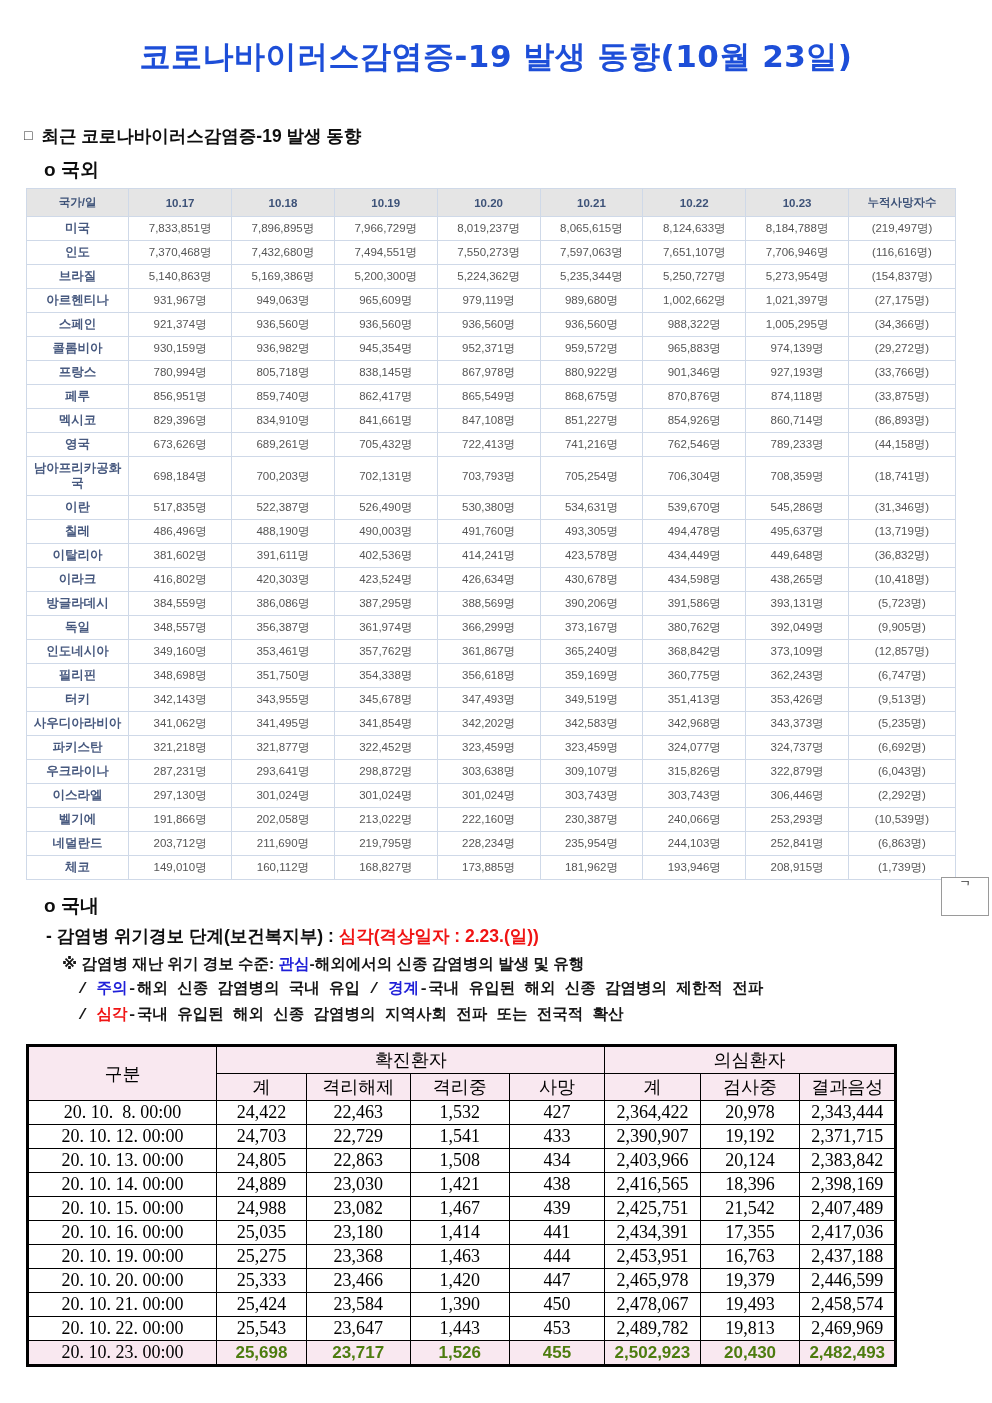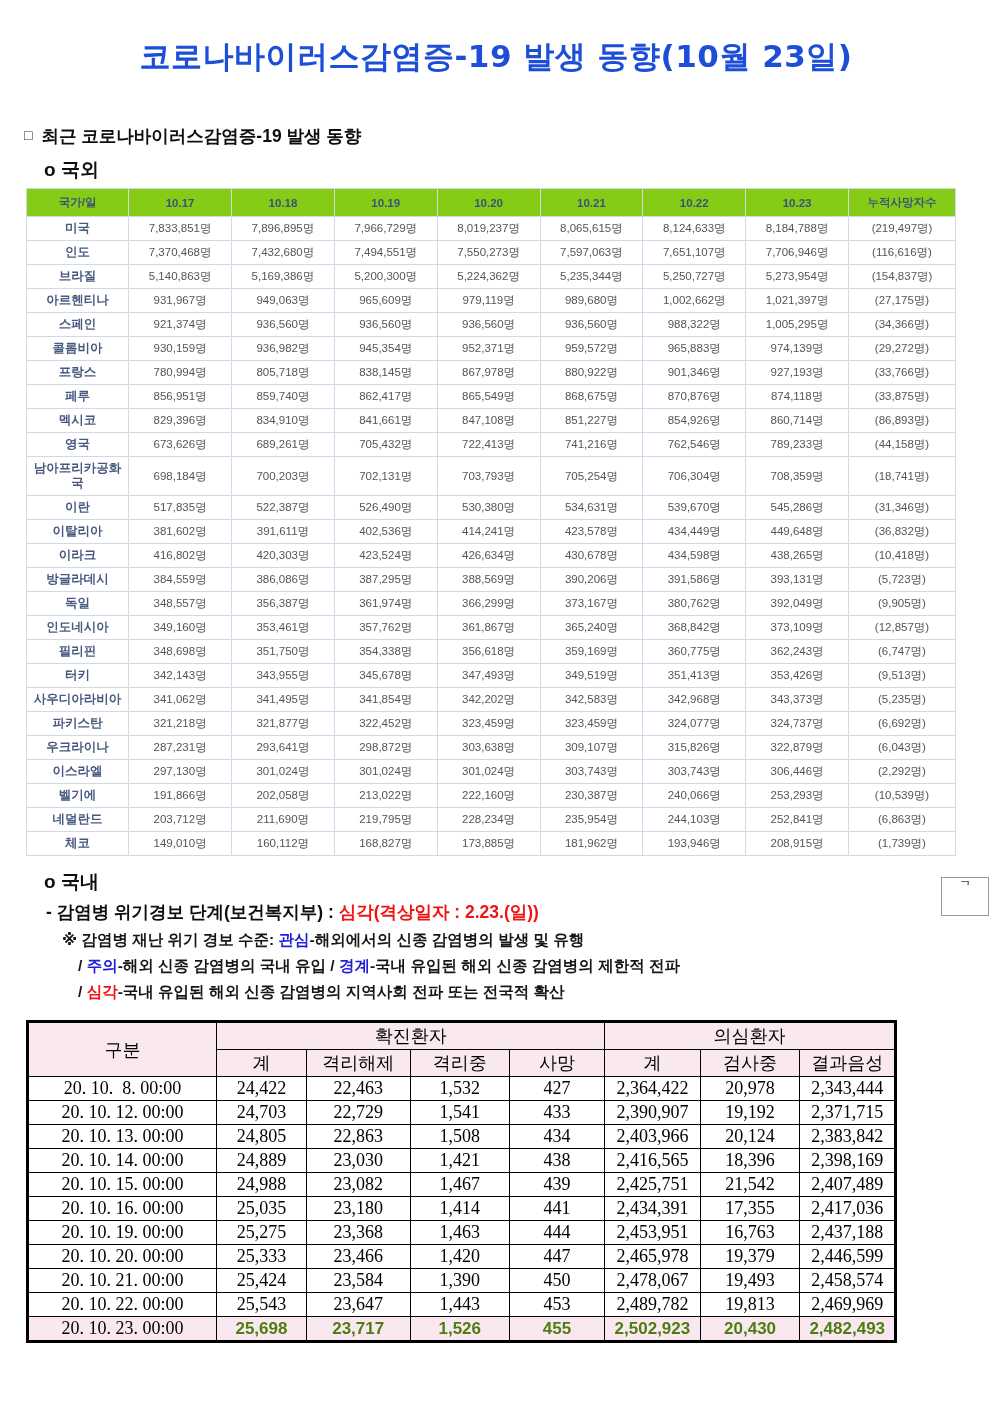--- a/index.html
+++ b/index.html
@@ -21,41 +21,41 @@
   .sub-label.domestic{margin-top:13px;}
 
   
   table.overseas{
     margin-left:26px;width:930px;border-collapse:collapse;table-layout:fixed;
   }
   table.overseas th,table.overseas td{
     border:1px solid #cfd9e8;text-align:center;overflow:hidden;
   }
   table.overseas th{
-    background:#84cc16;color:#3d5278;font-weight:bold;
+    background:#e5e5e5;color:#3d5278;font-weight:bold;
     font-size:11.5px;padding:6px 2px;
   }
   table.overseas td{
     color:#555555;font-size:11.5px;line-height:15px;padding:4px 2px;background:#ffffff;
   }
   table.overseas td.country{
     color:#47597f;font-weight:bold;font-size:12.5px;word-break:break-all;line-height:15px;
   }
   
   .corner-artifact{
     position:absolute;left:941px;top:877px;width:46px;height:37px;
     background:#ffffff;border:1px solid #9a9a9a;z-index:3;
     font-size:12px;color:#333;text-align:center;line-height:16px;
   }
 
   
   .alert-line{margin:5px 0 0 46px;font-size:17.5px;font-weight:bold;color:#0e0e0e;}
   .alert-red{color:#f01414;}
   .note{margin:5px 0 0 62px;font-size:15.5px;font-weight:600;color:#161616;line-height:21px;}
-  .note.indent{margin-left:78px;}
+  .note.indent{margin-left:78px;font-family:Liberation Mono, monospace;}
   .blue{color:#1f1fd8;}
   .red{color:#f01414;}
 
   
   table.domestic{
     margin:18px 0 0 26px;width:871px;border-collapse:collapse;table-layout:fixed;
     font-family:"Liberation Serif","DejaVu Serif",serif;
     border:3px solid #000;
   }
   table.domestic th,table.domestic td{
@@ -248,20 +248,31 @@
         <td>517,835명</td>
         <td>522,387명</td>
         <td>526,490명</td>
         <td>530,380명</td>
         <td>534,631명</td>
         <td>539,670명</td>
         <td>545,286명</td>
         <td>(31,346명)</td>
       </tr>
 
+      <tr>
+        <td class="country">칠레</td>
+        <td>486,496명</td>
+        <td>488,190명</td>
+        <td>490,003명</td>
+        <td>491,760명</td>
+        <td>493,305명</td>
+        <td>494,478명</td>
+        <td>495,637명</td>
+        <td>(13,719명)</td>
+      </tr>
 
       <tr>
         <td class="country">이탈리아</td>
         <td>381,602명</td>
         <td>391,611명</td>
         <td>402,536명</td>
         <td>414,241명</td>
         <td>423,578명</td>
         <td>434,449명</td>
         <td>449,648명</td>

